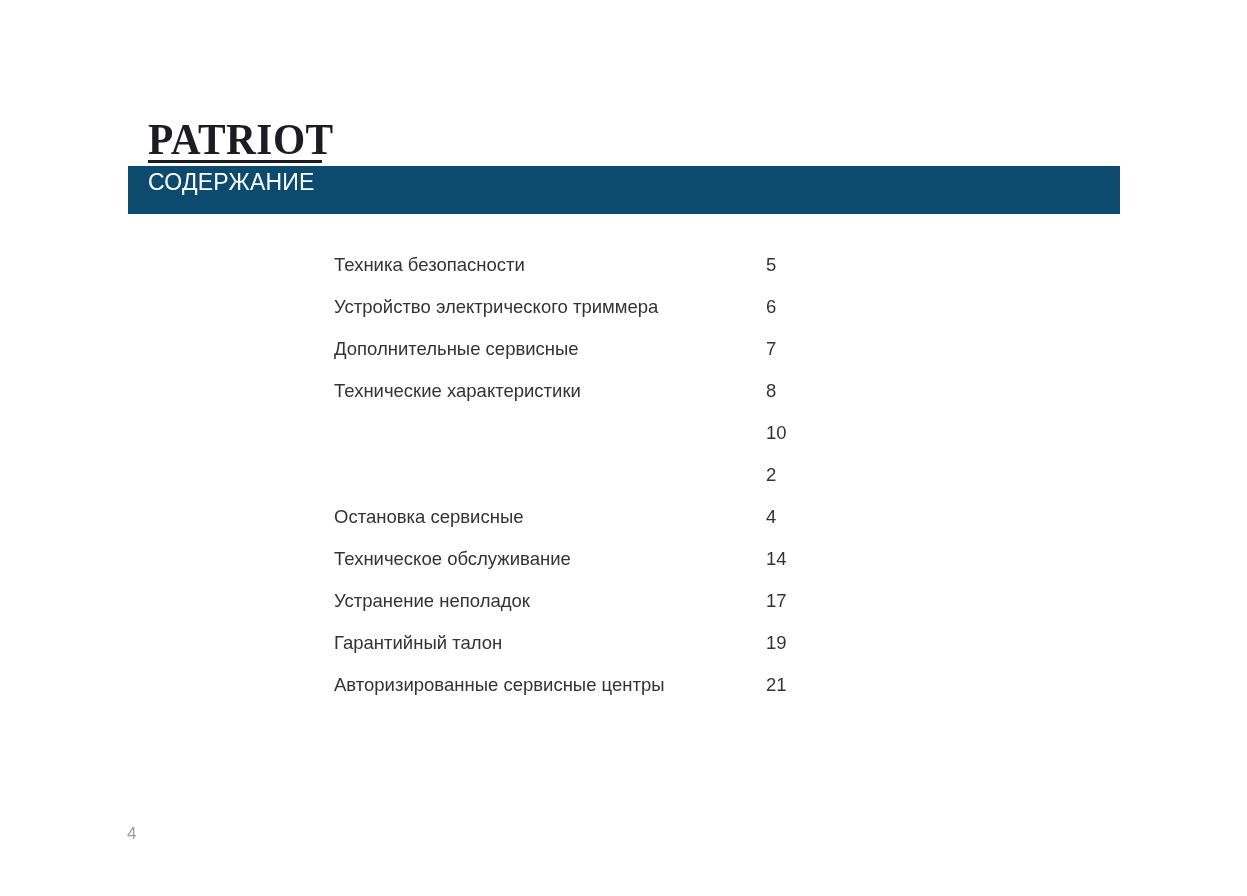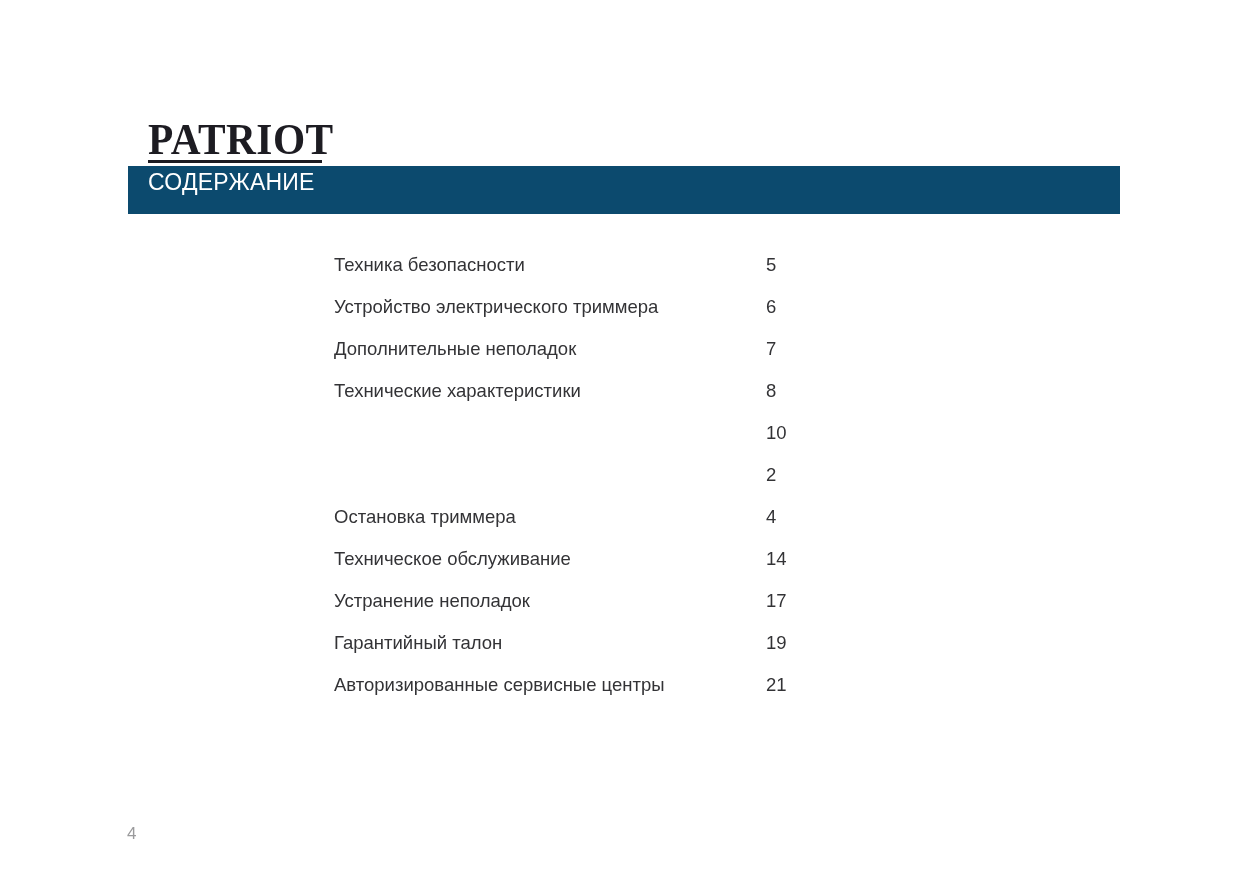--- a/index.html
+++ b/index.html
@@ -119,35 +119,35 @@
 <div class="toc">
   <div class="toc-row">
     <span class="toc-label">Техника безопасности</span>
     <span class="toc-page">5</span>
   </div>
   <div class="toc-row">
     <span class="toc-label">Устройство электрического триммера</span>
     <span class="toc-page">6</span>
   </div>
   <div class="toc-row">
-    <span class="toc-label">Дополнительные неполадок</span>
+    <span class="toc-label">Дополнительные сервисные</span>
     <span class="toc-page">7</span>
   </div>
   <div class="toc-row">
     <span class="toc-label">Технические характеристики</span>
     <span class="toc-page">8</span>
   </div>
   <div class="toc-row">
     <span class="toc-page">10</span>
   </div>
   <div class="toc-row">
     <span class="toc-page">2</span>
   </div>
   <div class="toc-row">
-    <span class="toc-label">Остановка триммера</span>
+    <span class="toc-label">Остановка сервисные</span>
     <span class="toc-page">4</span>
   </div>
   <div class="toc-row">
     <span class="toc-label">Техническое обслуживание</span>
     <span class="toc-page">14</span>
   </div>
   <div class="toc-row">
     <span class="toc-label">Устранение неполадок</span>
     <span class="toc-page">17</span>
   </div>

